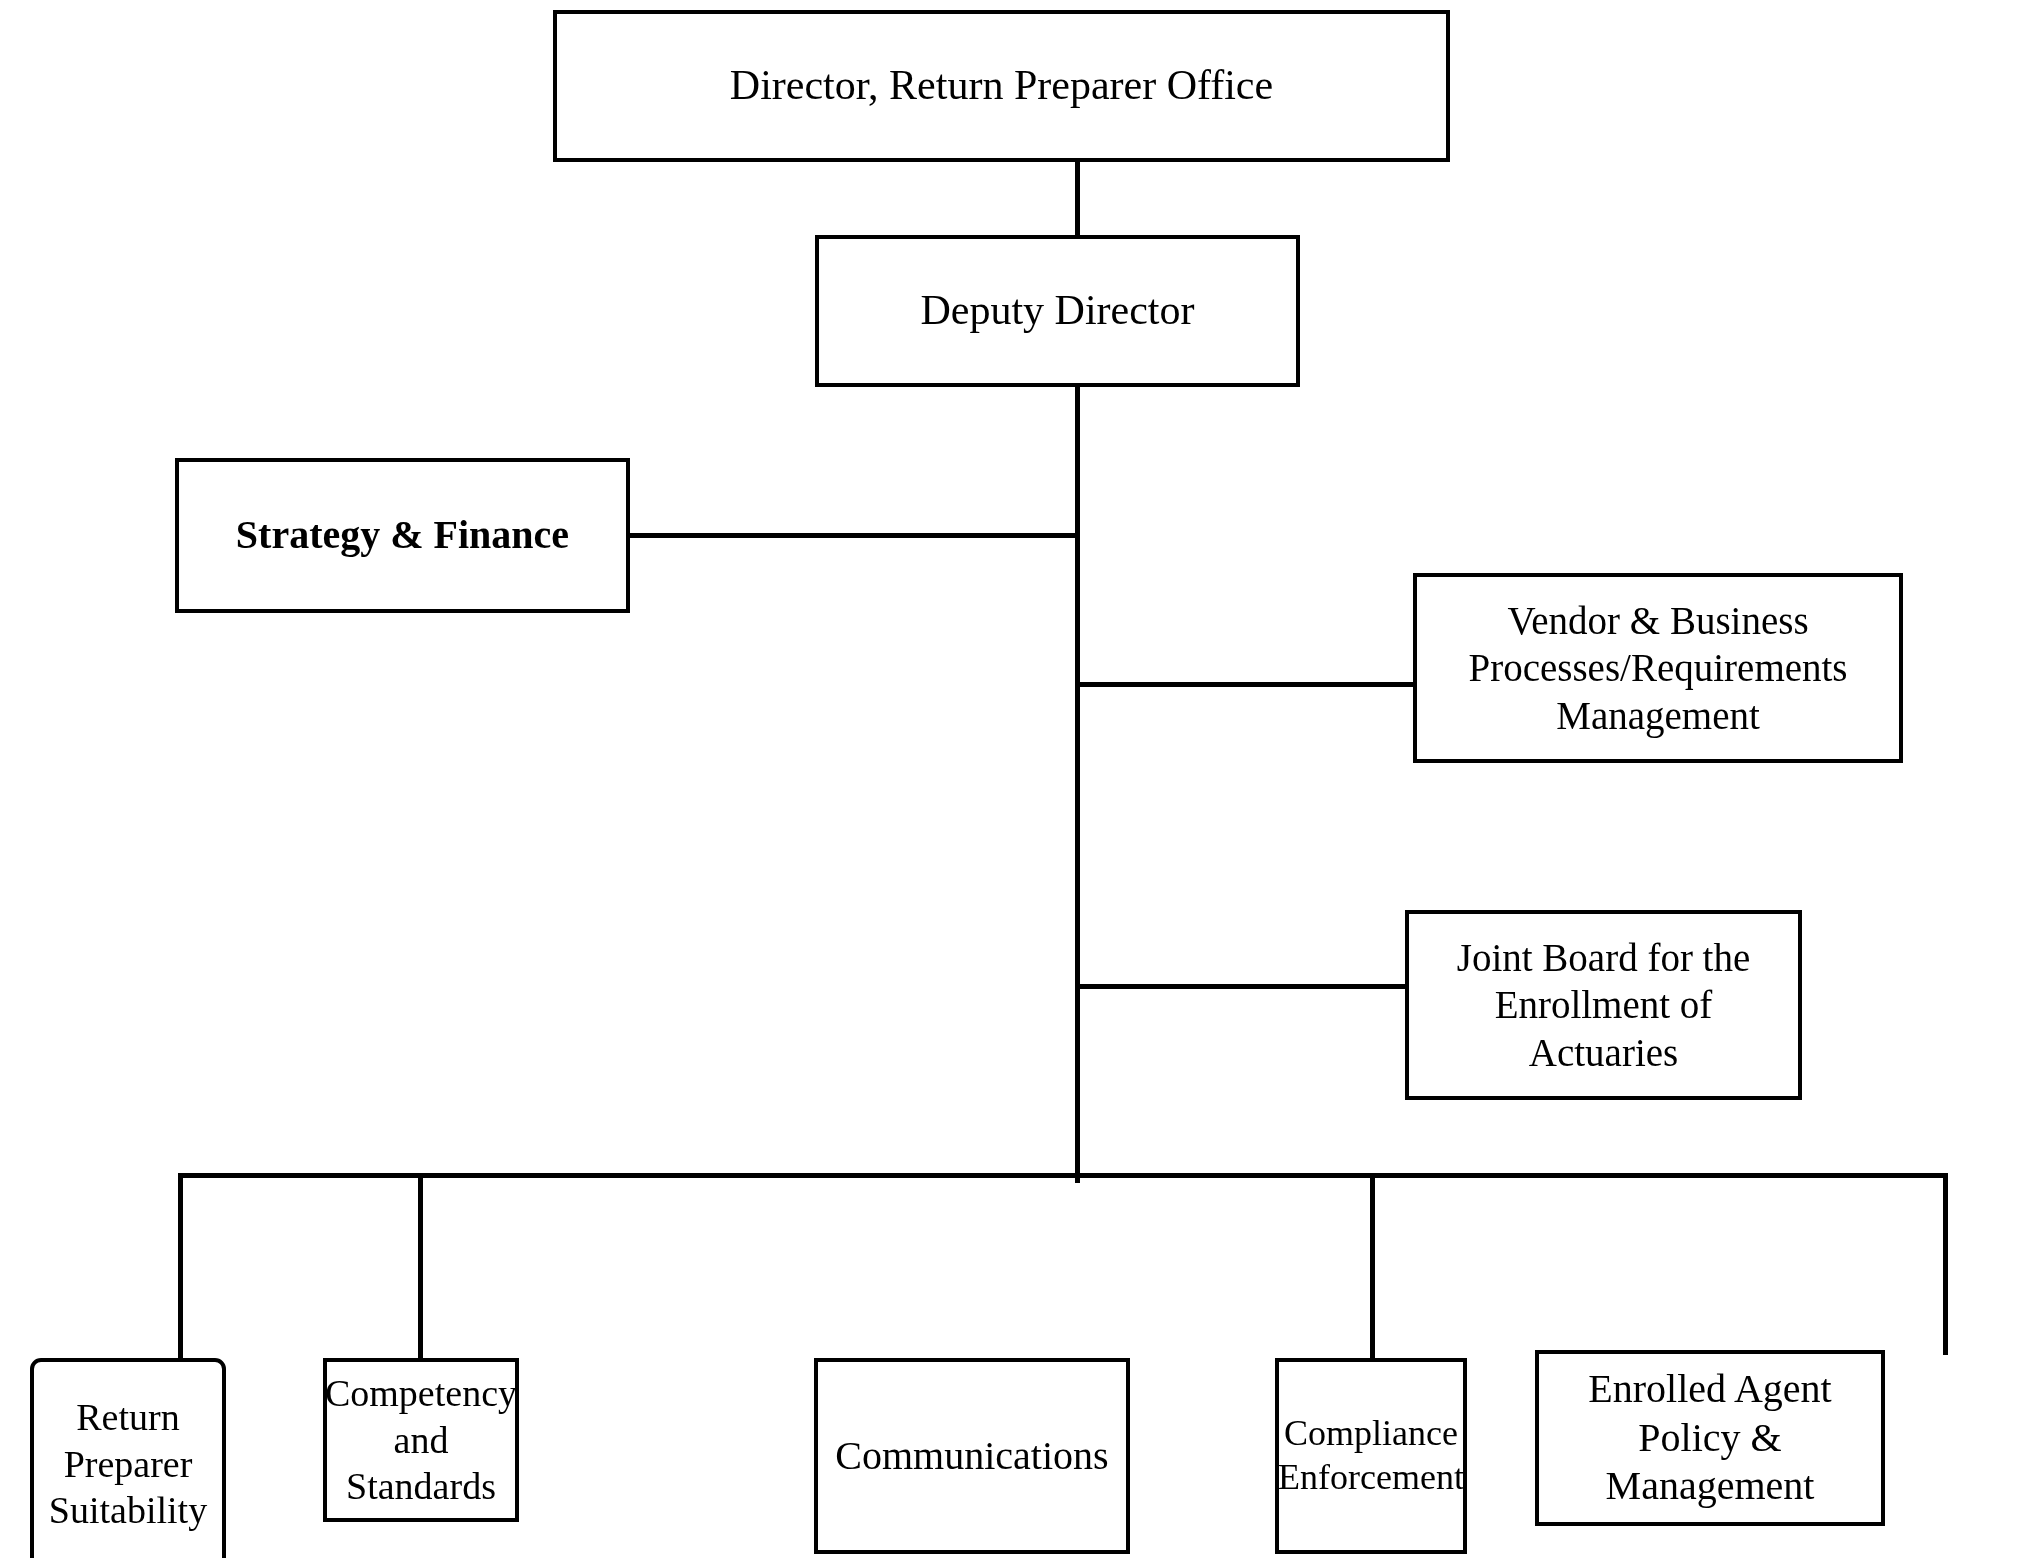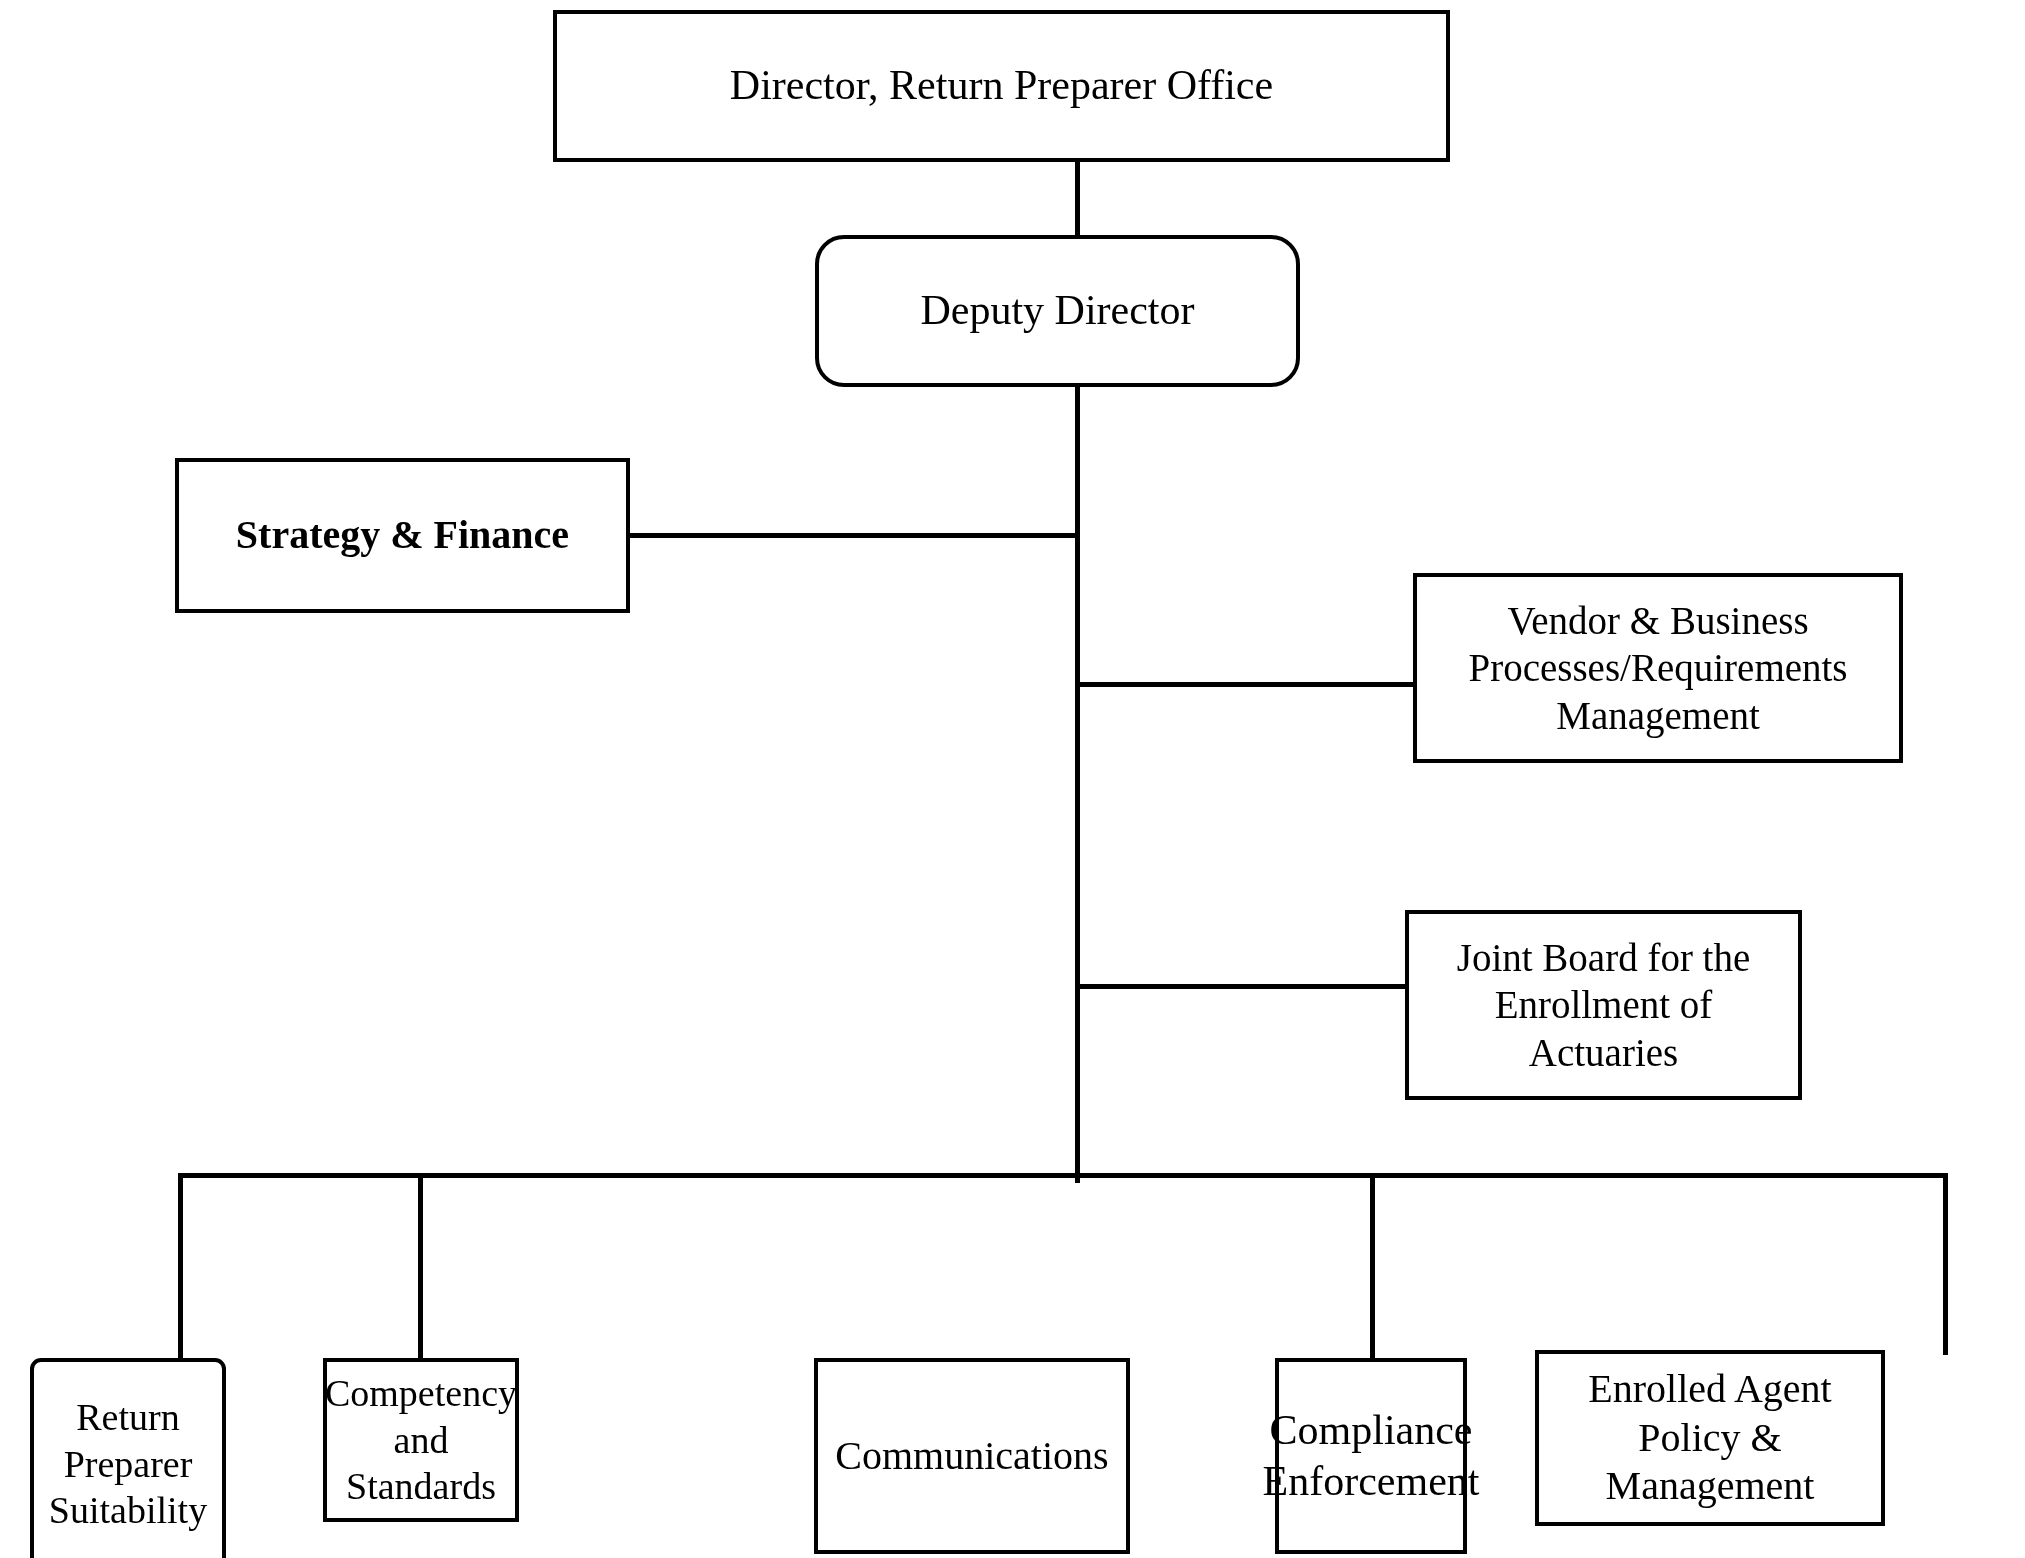--- a/index.html
+++ b/index.html
@@ -38,29 +38,29 @@
   .conn {
     position: absolute;
     background: #000000;
     z-index: 1;
   }
   .v { width: 5px; }
   .h { height: 5px; }
 
   
   #node-director        { left: 525px;  top: 10px;   width: 897px; height: 152px; font-size: 42px; }
-  #node-deputy-director { left: 787px;  top: 235px;  width: 485px; height: 152px; font-size: 42px; border-radius: 29px; }
+  #node-deputy-director { left: 787px;  top: 235px;  width: 485px; height: 152px; font-size: 42px; }
   #node-strategy        { left: 147px;  top: 458px;  width: 455px; height: 155px; font-size: 40px; font-weight: bold; }
   #node-vendor          { left: 1385px; top: 573px;  width: 490px; height: 190px; font-size: 39px; }
   #node-joint-board     { left: 1377px; top: 910px;  width: 397px; height: 190px; font-size: 39px; }
 
   #node-return-prep     { left: 2px;    top: 1358px; width: 196px; height: 212px; font-size: 38px; border-radius: 11px; }
   #node-competency      { left: 295px;  top: 1358px; width: 196px; height: 164px; font-size: 38px; }
   #node-communications  { left: 786px;  top: 1358px; width: 316px; height: 196px; font-size: 40px; }
-  #node-compliance      { left: 1247px; top: 1358px; width: 192px; height: 196px; font-size: 42px; }
+  #node-compliance      { left: 1247px; top: 1358px; width: 192px; height: 196px; font-size: 36px; }
   #node-enrolled-agent  { left: 1507px; top: 1350px; width: 350px; height: 176px; font-size: 40px; }
 
   
   
   #conn-director-down   { left: 1047px; top: 158px;  height: 80px; }
   
   #conn-spine           { left: 1047px; top: 383px;  height: 800px; }
   
   #conn-strategy        { left: 598px;  top: 533px;  width: 452px; }
   

